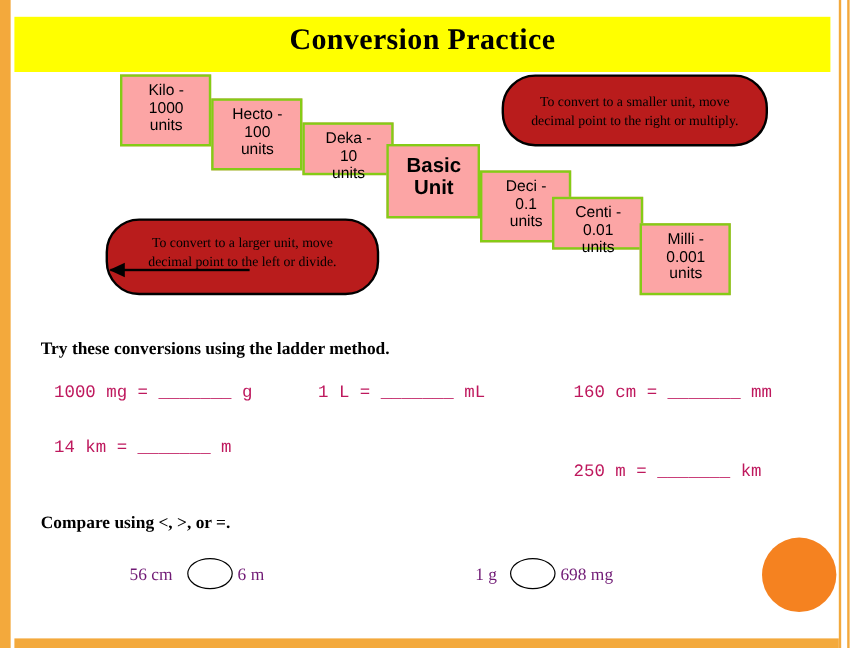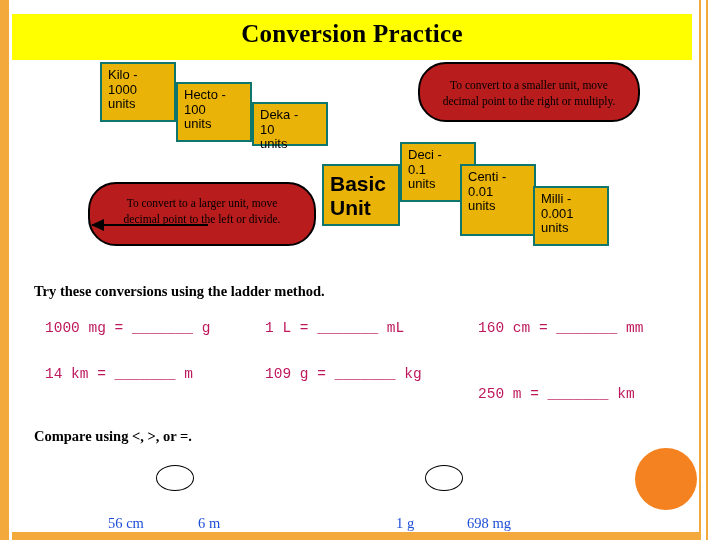--- a/index.html
+++ b/index.html
@@ -81,34 +81,34 @@
 
   
   .diagram {
     position: absolute;
     left: 0; top: 56px;
     width: 720px; height: 205px;
   }
   .box {
     position: absolute;
     box-sizing: border-box;
-    background: #eab308;
-    border: 2px solid #0f766e;
+    background: #fca5a5;
+    border: 2px solid #84cc16;
     font-family: "Liberation Sans", sans-serif;
     font-size: 13px;
     line-height: 1.12;
     color: #000000;
     padding: 4px 5px 0 6px;
     white-space: pre-line;
+    text-align: center;
   }
   .box.big {
-    font-size: 21px;
+    font-size: 17px;
     font-weight: bold;
     padding-top: 6px;
-    margin-top: 44px;
   }
   .bubble {
     position: absolute;
     box-sizing: border-box;
     background: #b91c1c;
     border: 2px solid #000000;
     border-radius: 28px;
     font-family: Liberation Serif, serif;
     font-size: 11.5px;
     line-height: 1.35;
@@ -147,23 +147,22 @@
     position: absolute;
     font-family: Liberation Mono, monospace;
     font-size: 14.5px;
     color: #be185d;
     white-space: nowrap;
   }
   .cmp {
     position: absolute;
     font-family: "Liberation Serif", serif;
     font-size: 14.5px;
-    color: #1d4ed8;
+    color: #701a75;
     white-space: nowrap;
-    margin-top: 44px;
   }
   .oval {
     position: absolute;
     box-sizing: border-box;
     width: 38px; height: 26px;
     border: 1.5px solid #000000;
     border-radius: 50%;
     background: #ffffff;
   }
 </style>
@@ -191,21 +190,21 @@
 100
 units</div>
     <div class="box" style="left:252px; top:46px; width:76px;  height:44px;">Deka -
 10
 units</div>
     <div class="box big" style="left:322px; top:64px; width:78px; height:62px;">Basic
 Unit</div>
     <div class="box" style="left:400px; top:86px; width:76px;  height:60px;">Deci -
 0.1
 units</div>
-    <div class="box" style="left:460px; top:108px; width:76px; height:72px;">Centi -
+    <div class="box" style="left:460px; top:108px; width:76px; height:44px;">Centi -
 0.01
 units</div>
     <div class="box" style="left:533px; top:130px; width:76px; height:60px;">Milli -
 0.001
 units</div>
 
     <div class="bubble bubble-right" style="left:418px; top:6px; width:222px; height:60px;">To convert to a smaller unit, move
 decimal  point to the right or multiply.</div>
 
     <div class="bubble bubble-left" style="left:88px; top:126px; width:228px; height:64px;">To convert to a larger unit, move
@@ -214,21 +213,20 @@
     <div class="arrow-left"></div>
   </div>
 
   <div class="instr" style="left:34px; top:283px;">Try these conversions using the ladder method.</div>
 
   <div class="prob" style="left:45px;  top:320px;">1000 mg = _______ g</div>
   <div class="prob" style="left:265px; top:320px;">1 L = _______ mL</div>
   <div class="prob" style="left:478px; top:320px;">160 cm = _______ mm</div>
 
   <div class="prob" style="left:45px;  top:366px;">14 km = _______ m</div>
-  <div class="prob" style="left:265px; top:366px;">109 g = _______ kg</div>
   <div class="prob" style="left:478px; top:366px;margin-top:20px;">250 m = _______ km</div>
 
   <div class="instr" style="left:34px; top:428px;">Compare using &lt;, &gt;, or =.</div>
 
   <div class="cmp" style="left:108px; top:471px;">56 cm</div>
   <div class="oval" style="left:156px; top:465px;"></div>
   <div class="cmp" style="left:198px; top:471px;">6 m</div>
 
   <div class="cmp" style="left:396px; top:471px;">1 g</div>
   <div class="oval" style="left:425px; top:465px;"></div>

